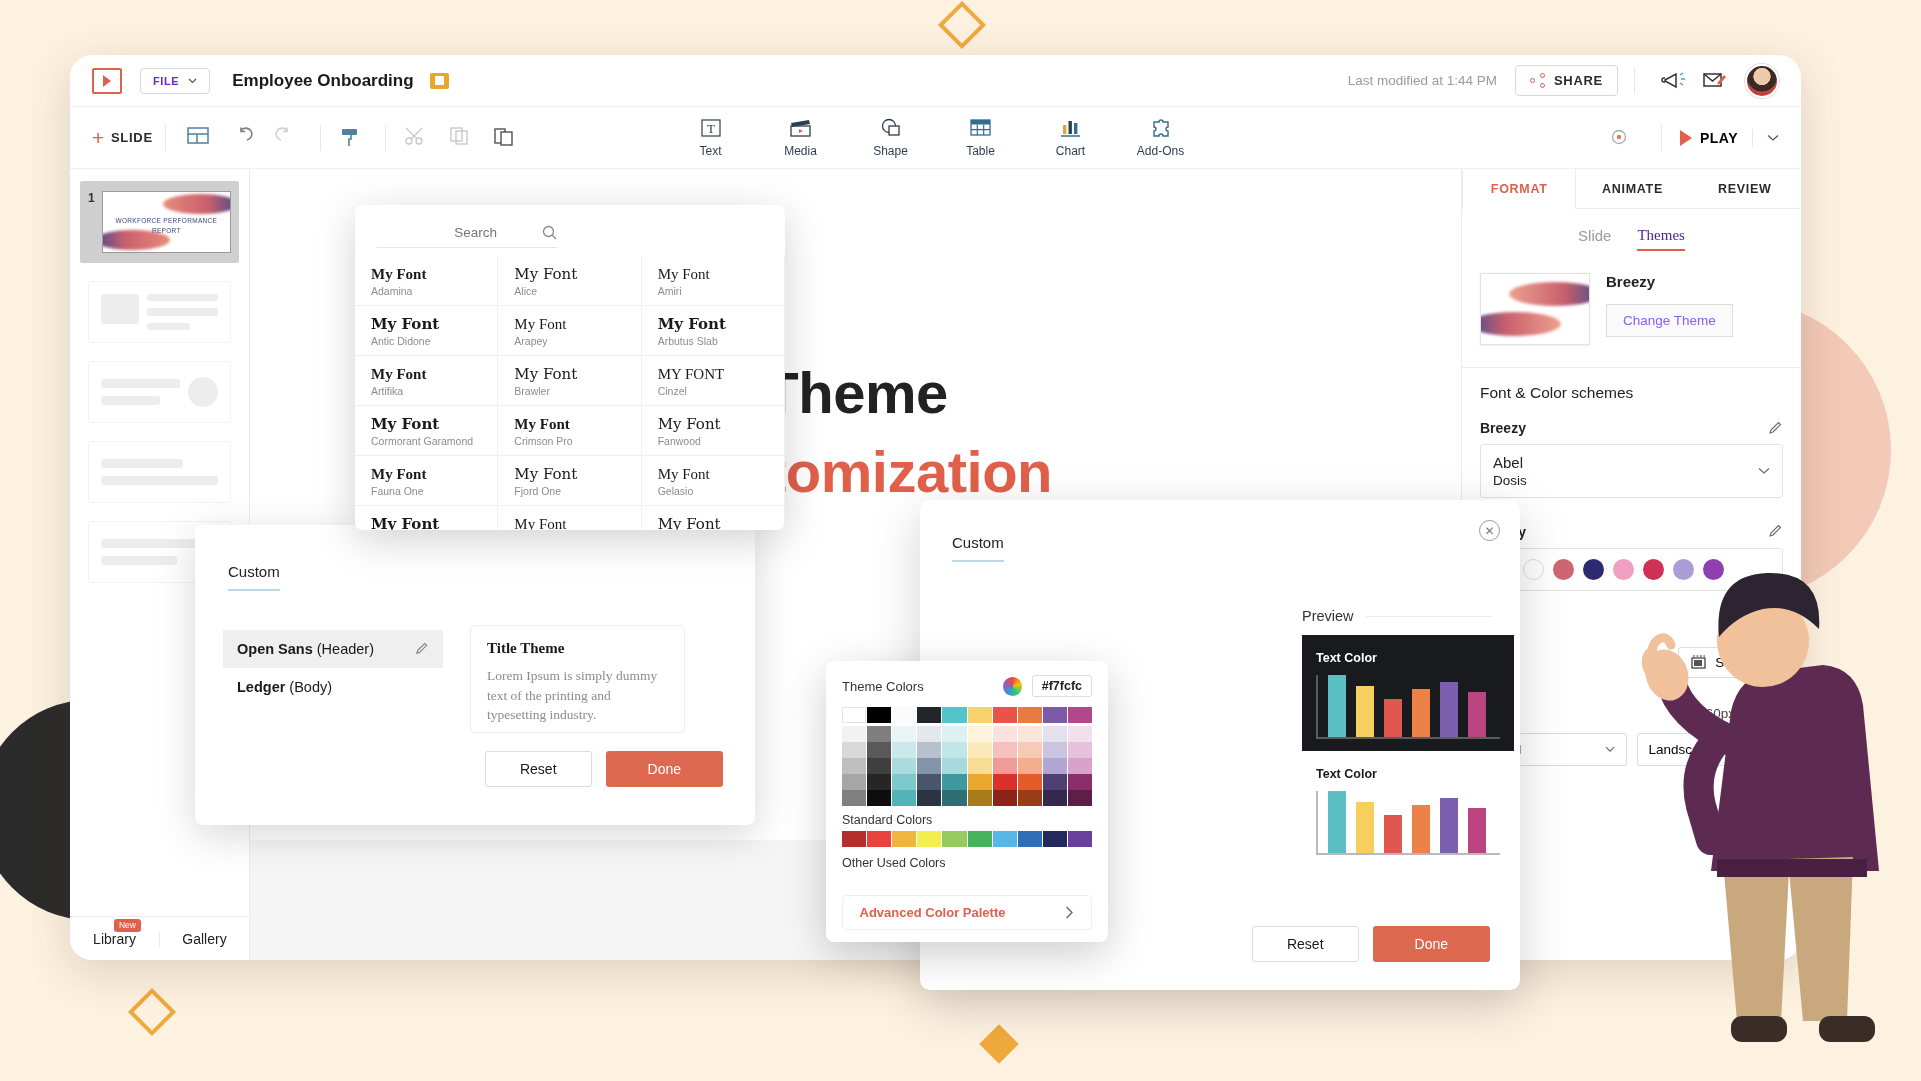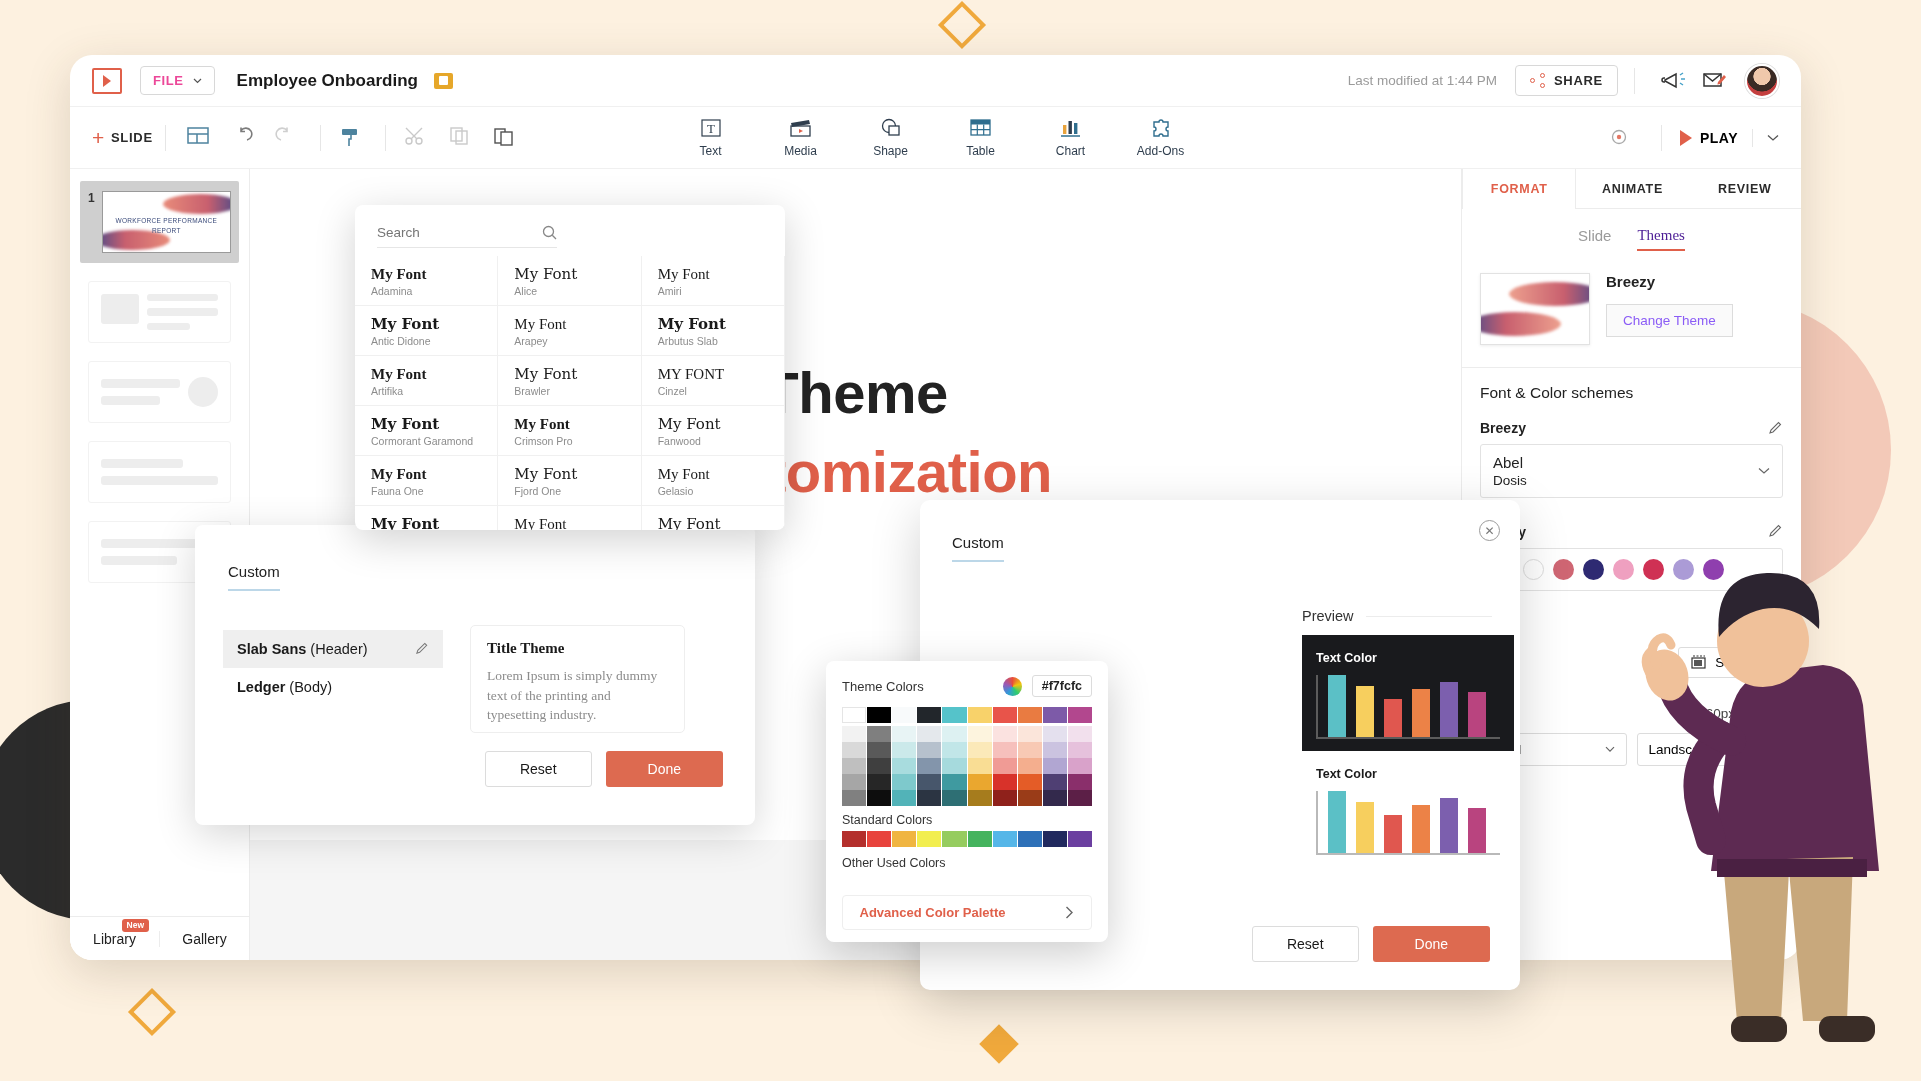--- a/index.html
+++ b/index.html
@@ -31,22 +31,22 @@
     overflow:hidden;
   }
   
   .topbar { height:52px; display:flex; align-items:center; padding:0 22px;
     border-bottom:1px solid #f0f0f0; position:relative; }
   .logo { width:30px; height:26px; border:2.5px solid #e0604a; border-radius:2px;
     position:relative; display:flex; align-items:center; justify-content:center;}
   .logo:before{content:""; width:0;height:0;border-left:8px solid #e0604a;
     border-top:6px solid transparent;border-bottom:6px solid transparent;}
   .file-btn { margin-left:18px; border:1px solid #d8d8d8; border-radius:4px;
-    padding:6px 12px; font-size:13px; font-weight:bold; letter-spacing:.6px;
-    display:flex; align-items:center; gap:9px; color:#ec4899; cursor:pointer; }
+    padding:6px 12px; font-size:11px; font-weight:bold; letter-spacing:.6px;
+    display:flex; align-items:center; gap:9px; color:#6d28d9; cursor:pointer; }
   .doc-title { margin-left:22px; font-size:17px; font-weight:bold; color:#1a1a1a; }
   .folder-ico { margin-left:16px; width:19px; height:16px; background:#e6a72a;
     border-radius:2px; position:relative; }
   .folder-ico:after{content:""; position:absolute; left:5px; top:3px; width:9px;height:9px;
     background:#fff; border-radius:1px;}
   .spacer { flex:1; }
   .lastmod { font-size:13.5px; color:#9b9b9b; margin-right:18px; }
   .share-btn { border:1px solid #d8d8d8; border-radius:4px; padding:7px 14px;
     font-size:13px; font-weight:bold; letter-spacing:.7px; color:#2b2b2b;
     display:flex; align-items:center; gap:9px; cursor:pointer; }
@@ -92,22 +92,22 @@
   .wave { position:absolute; width:75px; height:20px; border-radius:50%;
      filter:blur(1.4px); }
   .sk { margin:16px 18px; }
   .sk-card { background:#fff; border:1px solid #f2f2f2; border-radius:3px;
      padding:12px; margin-bottom:18px; height:62px; display:flex; gap:8px; }
   .sk-box { background:#ededed; border-radius:3px; }
   .bottom-tabs { position:absolute; bottom:0; left:0; right:0; height:44px;
      border-top:1px solid #ececec; display:flex; align-items:center; background:#fff;}
   .btab { flex:1; text-align:center; font-size:14px; color:#222; cursor:pointer; position:relative;}
   .btab + .btab { border-left:1px solid #ececec; }
-  .newbadge { position:absolute; top:-12px; right:10px; background:#e0604a;
-     color:#fff; font-size:8.5px; padding:1.5px 5px; border-radius:3px; font-weight:bold;}
+  .newbadge { position:absolute; top:-12px; right:18px; background:#e0604a;
+     color:#fff; font-size:8.5px; padding:1.5px 5px; border-radius:3px; font-weight:normal;}
 
   .canvas { flex:1; background:#fff; position:relative; }
   .slide-stage { position:absolute; left:0; right:0; top:0; height:672px;
      background:#fff; }
   .slide-title { position:absolute; left:50%; transform:translateX(-50%);
      top:190px; text-align:center; white-space:nowrap; }
   .slide-title .l1 { font-size:58px; font-weight:bold; color:#222; letter-spacing:-.5px;}
   .slide-title .l2 { font-size:58px; font-weight:bold; color:#e0604a; letter-spacing:-.5px; margin-top:12px;}
   .stage-footer { position:absolute; left:0; right:0; bottom:0; height:120px;
      background:#f5f5f5; }
@@ -150,21 +150,21 @@
   .orient-sel { flex:1; border:1px solid #dcdcdc; border-radius:3px; padding:8px 11px;
      font-size:13.5px; display:flex; justify-content:space-between; align-items:center; cursor:pointer;}
 
   
   .font-picker { position:absolute; left:355px; top:205px; width:430px; height:325px;
      background:#fff; border-radius:8px; box-shadow:0 10px 40px rgba(0,0,0,.18);
      z-index:40; overflow:hidden; }
   .fp-search { display:flex; align-items:center; justify-content:space-between;
      margin:20px 22px 0 22px; border-bottom:1px solid #e6e6e6; padding-bottom:7px; width:180px;}
   .fp-search input { border:none; outline:none; font-size:13.5px; color:#9b9b9b;
-     font-family:"Liberation Sans", sans-serif; width:120px; background:transparent;}
+     font-family:"Liberation Sans", sans-serif; width:120px; background:transparent;text-align:right;}
   .fp-grid { display:grid; grid-template-columns:1fr 1fr 1fr; margin-top:8px; }
   .fp-cell { padding:9px 10px 8px 16px; border-bottom:1px solid #f0f0f0;
      border-right:1px solid #f0f0f0; cursor:pointer; }
   .fp-cell .samp { font-size:15px; color:#1a1a1a; line-height:1.2; }
   .fp-cell .nm { font-size:10.5px; color:#8c8c8c; margin-top:2px; }
 
   
   .font-dialog { position:absolute; left:195px; top:525px; width:560px; height:300px;
      background:#fff; border-radius:8px; box-shadow:0 10px 40px rgba(0,0,0,.16);
      z-index:30; }
@@ -623,21 +623,21 @@
       <div class="fp-cell">
         <div class="samp" style="font-family: &quot;DejaVu Serif&quot;, serif;">My Font</div>
       </div>
     </div>
 </div>
 
 <div class="font-dialog">
   <div class="fd-tab">Custom</div>
   <div class="fd-list" id="fd-list">
       <div class="fd-item sel">
-        <span class="t"><b>Slab Sans</b> (Header)</span>
+        <span class="t"><b>Open Sans</b> (Header)</span>
         <svg width="14" height="14" viewBox="0 0 15 15">
           <path d="M2 12l1-3 7.5-7.5 2 2L5 11z" fill="none" stroke="#777" stroke-width="1.1"></path>
         </svg>
       </div>
       <div class="fd-item">
         <span class="t"><b>Ledger</b> (Body)</span>
       </div>
     </div>
   <div class="fd-prev">
     <div class="ti">Title Theme</div>

